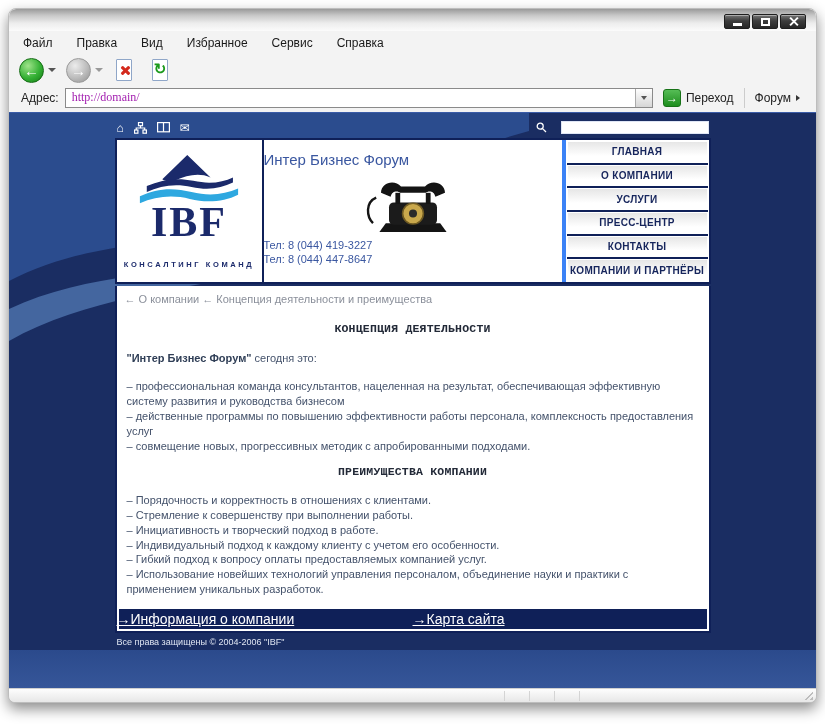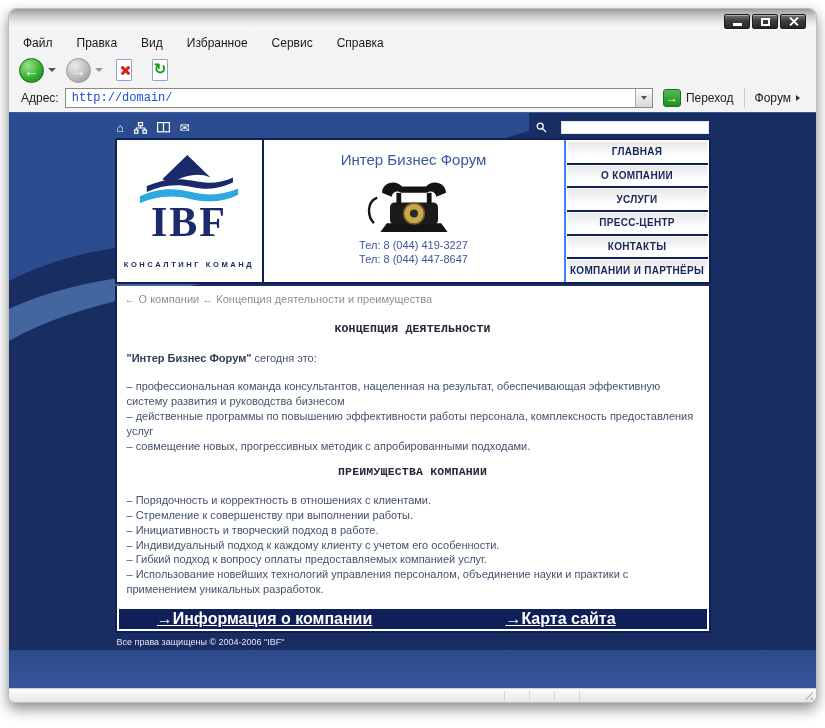--- a/index.html
+++ b/index.html
@@ -38,21 +38,21 @@
   .doc-btn { position:relative; width:22px; height:26px; margin-right:14px; }
   .doc { position:absolute; inset:2px 3px; background:#fff; border:1px solid #8fa6c8; border-radius:1px; }
   .stop-x { position:absolute; left:6px; top:8px; width:11px; height:11px; }
   .stop-x::before,.stop-x::after { content:""; position:absolute; left:4.5px; top:0; width:3px; height:11px; background:#d42a1d; border-radius:1px; }
   .stop-x::before{ transform:rotate(45deg);} .stop-x::after{ transform:rotate(-45deg);}
   .refresh-glyph { position:absolute; left:0; top:3px; width:22px; text-align:center; color:#1c9a1c; font-size:15px; font-weight:bold; }
 
   .addressbar { height:26px; flex:0 0 26px; display:flex; align-items:center; gap:6px;
     padding:0 8px 3px 12px; background:#f3f3f3; font-size:12px; color:#222; }
   .addr-wrap { flex:1; display:flex; height:20px; border:1px solid #8a8a8a; background:#fff; }
-  .addr-input { flex:1; border:0; outline:none; padding:0 6px; font-size:12px; font-family:Liberation Mono, monospace; color:#1d4ed8; }
+  .addr-input { flex:1; border:0; outline:none; padding:0 6px; font-size:12px; font-family:Liberation Serif, serif; color:#a21caf; }
   .addr-drop { width:17px; background:linear-gradient(#fefefe,#d6d6d6); border-left:1px solid #aaa;
     display:flex; align-items:center; justify-content:center; }
   .addr-drop .caret{ margin:0; border-left-width:3.5px; border-right-width:3.5px; }
   .go-btn { display:flex; align-items:center; gap:5px; padding:0 4px; cursor:default; }
   .go-icon { width:18px; height:18px; border:1px solid #177217; border-radius:3px;
     background:linear-gradient(#55bd55,#1d8d1d); color:#fff; font-weight:bold; font-size:12px;
     display:flex; align-items:center; justify-content:center; }
   .links-area { display:flex; align-items:center; gap:5px; padding:0 8px 0 10px; border-left:1px solid #ccc; height:20px; }
   .links-caret { width:0; height:0; border-top:3.5px solid transparent; border-bottom:3.5px solid transparent; border-left:4px solid #333; }
 
@@ -69,39 +69,39 @@
   .uspacer { flex:1; }
   .search-input { width:148px; height:13px; border:1px solid #dfe6f5; background:#fff; outline:none;
     font-size:10px; padding:0 3px; margin-left:4px; }
 
   .header { display:flex; height:146px; border:2px solid #0f2058; background:#0f2058; }
   .logo-cell { width:147px; background:#fff; display:flex; flex-direction:column; align-items:center;
     justify-content:center; border-right:2px solid #0f2058; }
   .logo-text { font-family:"Liberation Serif", serif; font-weight:bold; font-size:42px; line-height:.85;
     color:#1b2a6b; letter-spacing:2px; margin-top:-2px; }
   .logo-sub { font-size:7.5px; font-weight:bold; letter-spacing:2.6px; color:#1b2a6b; margin-top:19px; }
-  .center-cell { flex:1; background:#fff; text-align:center; padding-top:11px; border-right:2px solid #3b82f6; }
+  .center-cell { flex:1; background:#fff; padding-top:11px; border-right:4px solid #3b82f6; }
   .site-title { color:#3a57a0; font-size:15px; }
   .phone-img { margin:4px auto 2px; display:block; }
   .phone-line { color:#3a57a0; font-size:11px; line-height:1.3; }
   .nav-cell { width:143px; background:#0f2058; border:1px solid #fff; display:flex; flex-direction:column; gap:2px; }
   .nav-btn { flex:1; background:linear-gradient(#e6e6e6, #ffffff 70%); border:1px solid #fff;
     display:flex; align-items:center; justify-content:center; font-size:10px; font-weight:bold;
     color:#16255c; letter-spacing:.3px; cursor:pointer; }
 
   .main { background:#fff; border:2px solid #0f2058; border-top:none; margin-top:2px; }
   .breadcrumb { padding:7px 8px 2px; color:#8a8f9a; font-size:11px; }
   .content { padding:4px 10px 10px; color:#44526b; font-size:11px; line-height:1.35; }
   .content h2 { text-align:center; font-size:11.5px; font-weight:bold; color:#232a38; margin:10px 0 14px; letter-spacing:.2px;font-family:Liberation Mono, monospace; }
   .intro { margin:0 0 14px; }
   .intro b { color:#2f3e56; }
   .plist p { margin:0; }
   .footerbar { background:#0f2058; box-shadow:inset 0 0 0 2px #fff; height:24px;
     display:flex; align-items:center; }
-  .footer-link { flex:1; text-align:center; color:#fff; font-size:16px; font-weight:bold;
+  .footer-link { flex:1; text-align:left; color:#fff; font-size:14px; font-weight:normal;
     text-decoration:underline; cursor:pointer; }
   .copyright { color:#dfe5f2; font-size:9px; padding:4px 2px 0; }
 
   
   .statusbar { height:14px; flex:0 0 14px; position:relative; border-top:1px solid #d0d0d0;
     background:linear-gradient(#fdfdfd,#e7e7e7); border-radius:0 0 6px 6px; }
   .sb-sep { position:absolute; top:2px; width:1px; height:10px; background:#d4d4d4; }
   .grip { position:absolute; right:3px; bottom:2px; width:10px; height:10px;
     background:repeating-linear-gradient(135deg, #bdbdbd 0 1.5px, transparent 1.5px 4px);
     clip-path:polygon(100% 0, 100% 100%, 0 100%); cursor:nwse-resize; }

